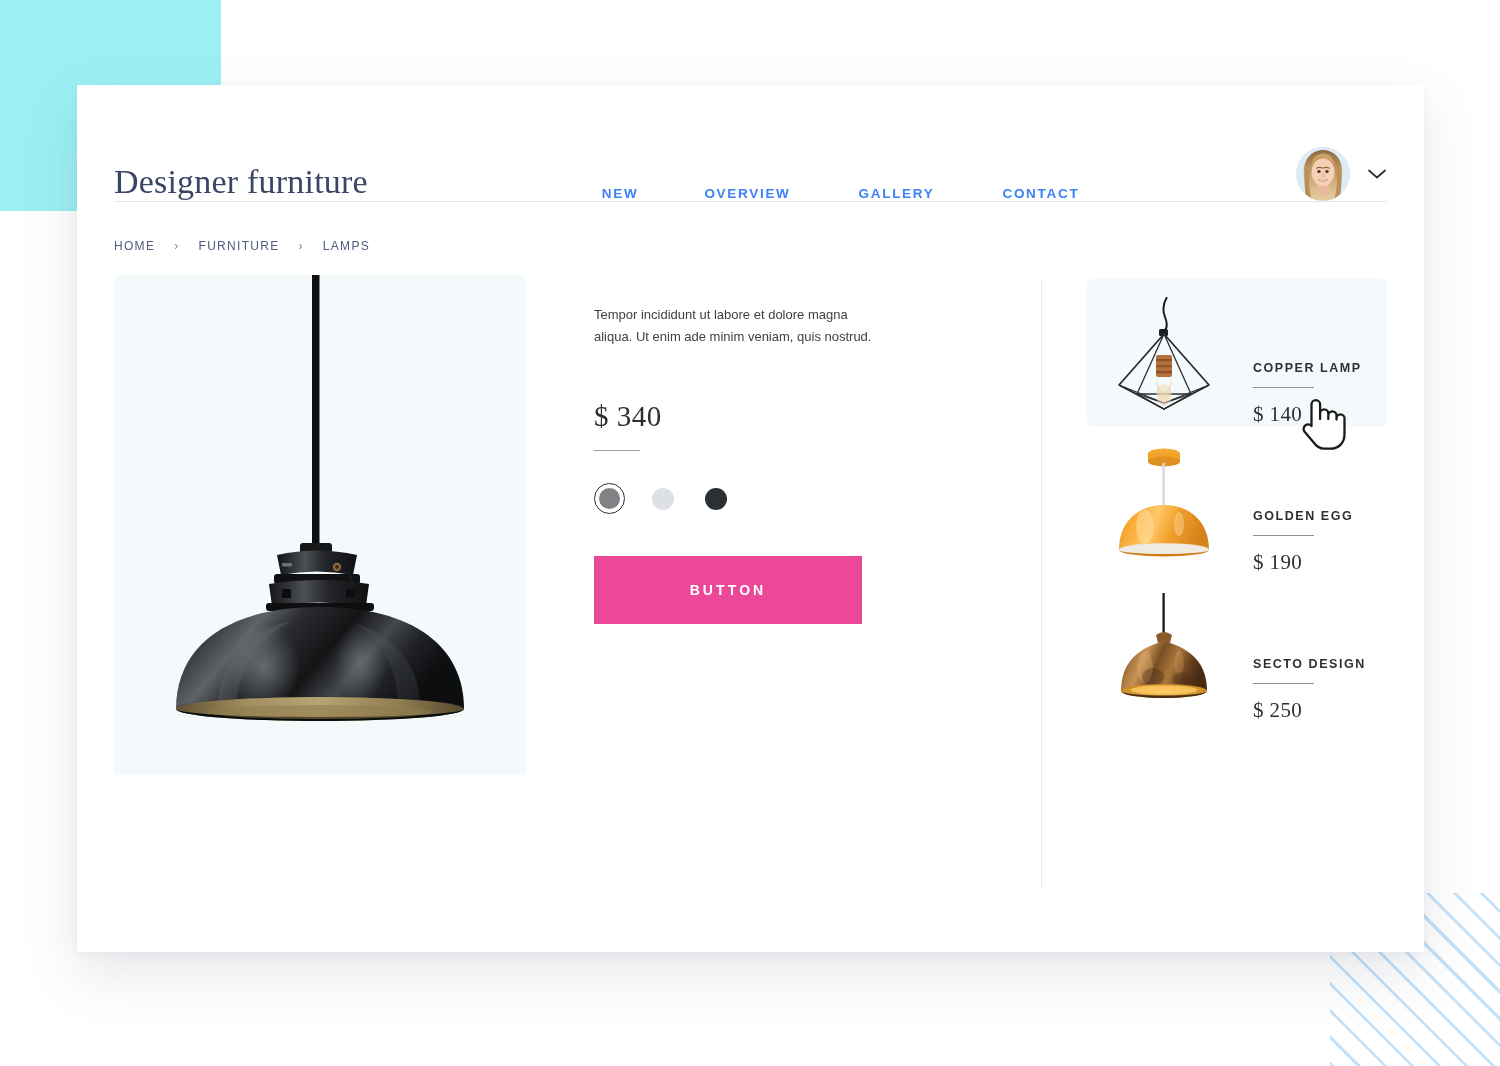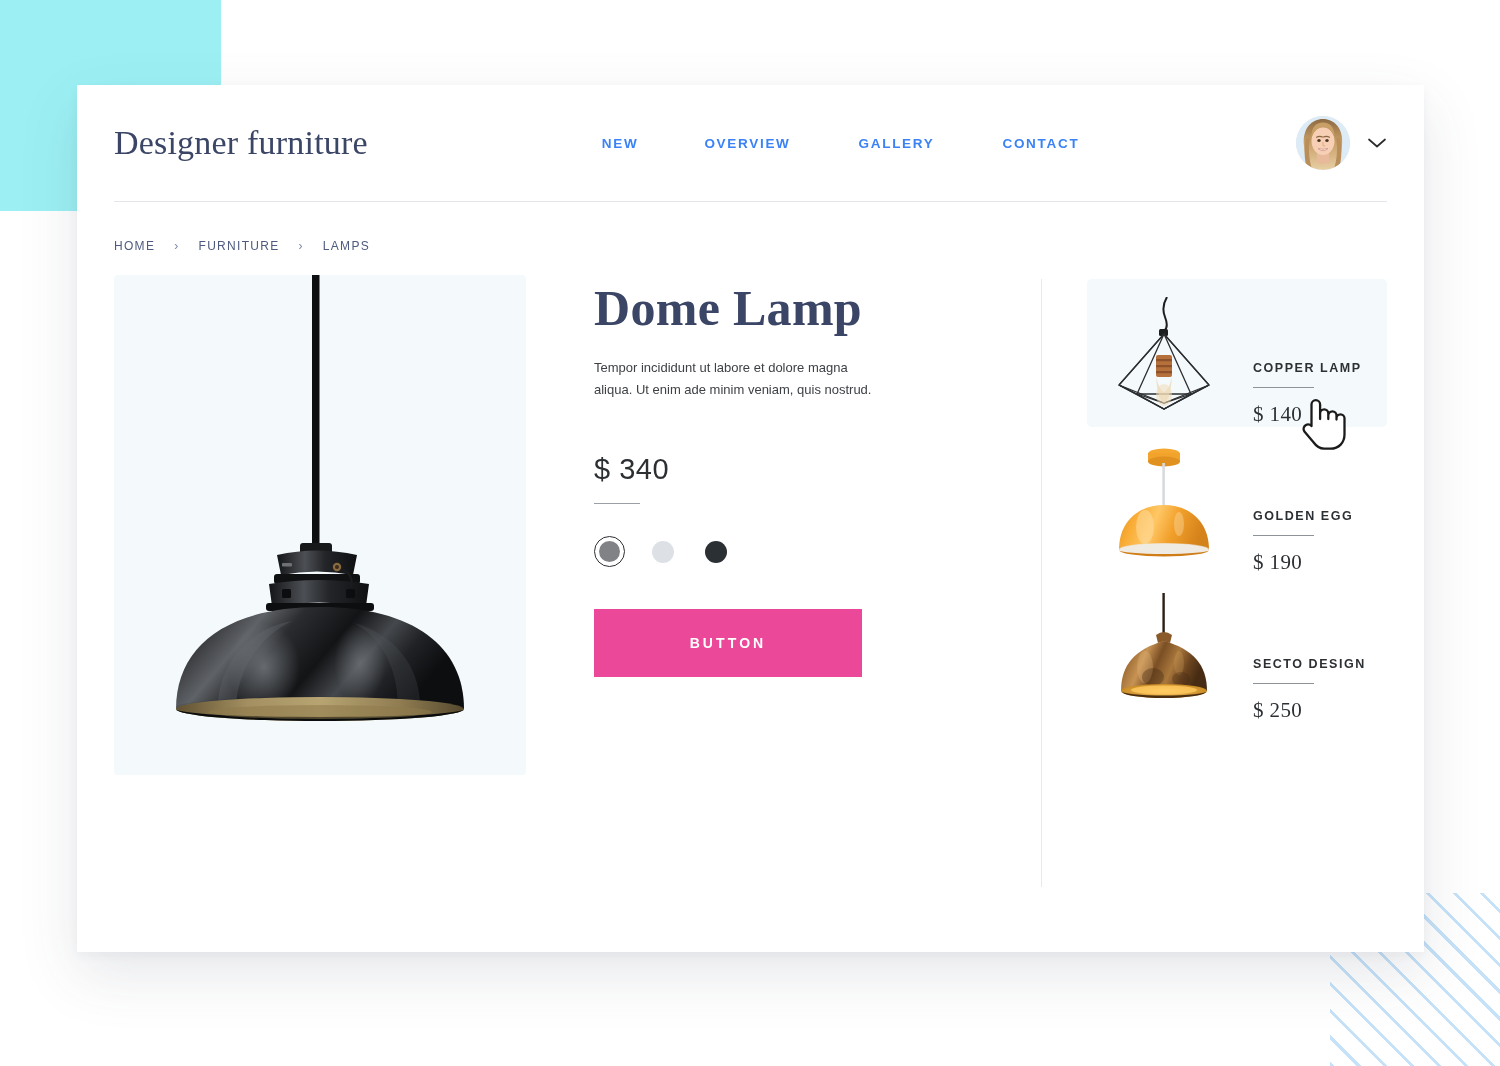--- a/index.html
+++ b/index.html
@@ -47,21 +47,21 @@
     box-shadow: 0 22px 55px rgba(60,70,90,0.13), 0 3px 10px rgba(60,70,90,0.05);
   }
 
   
   .header {
     position: relative;
     height: 117px;
     margin: 0 37px;
     border-bottom: 1px solid #e4e6ea;
     display: flex;
-    align-items: center;
+    align-items: flex-end;
   }
 
   .logo {
     font-family: "Liberation Serif", serif;
     font-size: 34px;
     color: #3b4565;
     letter-spacing: 0.2px;
     white-space: nowrap;
   }
 
@@ -163,21 +163,21 @@
   .product-desc {
     margin-top: 22px;
     font-size: 13px;
     line-height: 1.7;
     color: #3e4145;
     max-width: 280px;
   }
 
   .price-main {
     margin-top: 52px;
-    font-family: Liberation Sans, sans-serif;
+    font-family: Liberation Serif, serif;
     font-size: 29px;
     color: #2d3033;
     letter-spacing: 0.5px;
   }
 
   .price-rule {
     margin-top: 17px;
     width: 46px; height: 1px;
     background: #9aa0a6;
   }
@@ -427,21 +427,20 @@
 
           <ellipse cx="206" cy="434" rx="144" ry="12" fill="url(#brassg)"></ellipse>
           <ellipse cx="206" cy="432.5" rx="144" ry="11" fill="#1a1b1d" opacity="0.12"></ellipse>
 
           <path d="M62 434 a144 12 0 0 0 288 0 a144 8 0 0 1 -288 0 z" fill="#0b0c0d"></path>
           <ellipse cx="206" cy="437" rx="112" ry="7" fill="#8e7a4a" opacity="0.55"></ellipse>
         </svg>
       </div>
 
       <div class="details">
-        <h1 class="product-title">Dome Lamp</h1>
         <p class="product-desc">Tempor incididunt ut labore et dolore magna aliqua. Ut enim ade minim veniam, quis nostrud.</p>
 
         <div class="price-main">$ 340</div>
         <div class="price-rule"></div>
 
         <div class="swatches">
           <div class="swatch-wrap selected">
             <span class="swatch" id="sw0" style="background: rgb(128, 130, 133);"></span>
           </div>
           <div class="swatch-wrap">

